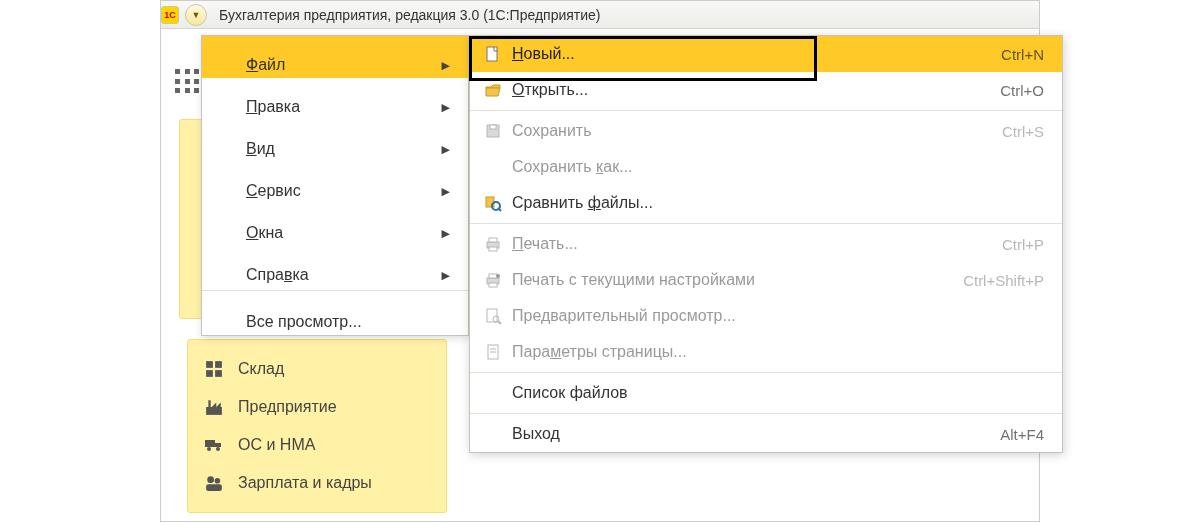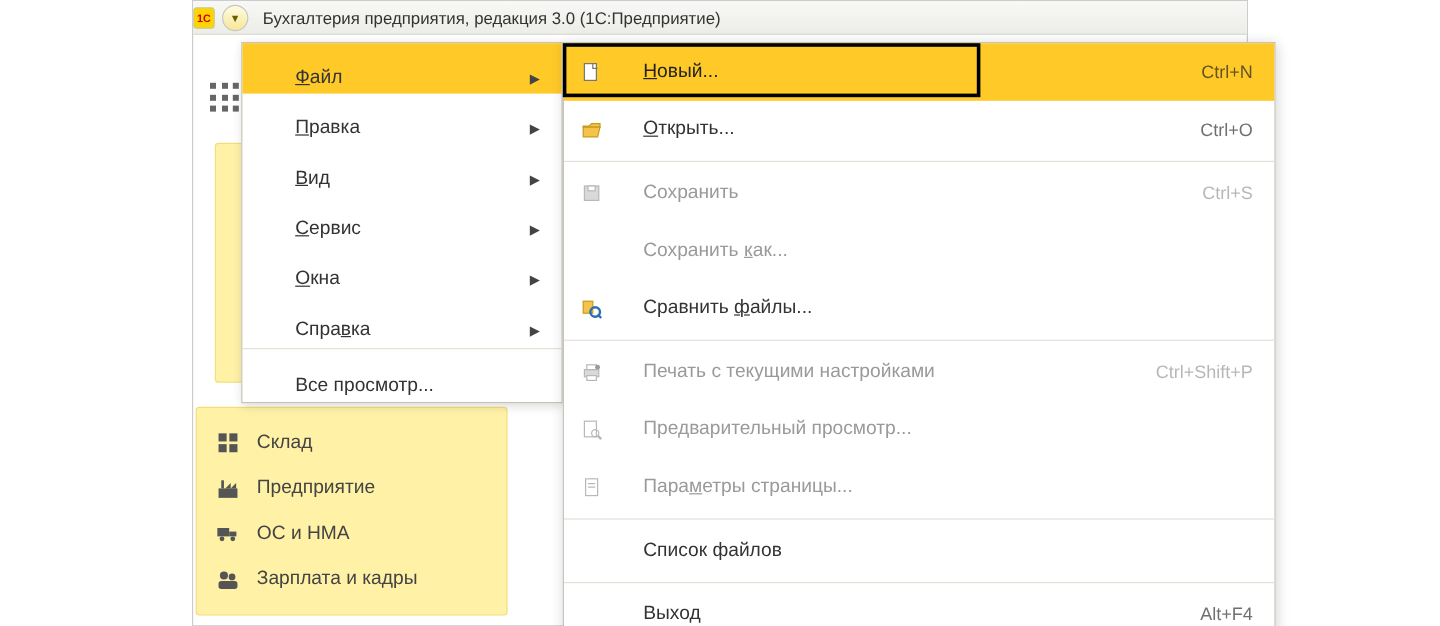--- a/index.html
+++ b/index.html
@@ -86,21 +86,21 @@
       top: 90px;
       width: 24px;
       height: 200px;
       background: #fff1a6;
       border: 1px solid #f2df7a;
       border-radius: 3px;
     }
 
     .sidebar {
       position: absolute;
-      left: 2px;
+      left: 26px;
       top: 310px;
       width: 260px;
       background: #fff1a6;
       border: 1px solid #f2df7a;
       border-radius: 3px;
       padding: 10px 0;
     }
     .sidebar-item {
       display: flex;
       align-items: center;
@@ -161,25 +161,25 @@
       position: absolute;
       left: 308px;
       top: 6px;
       width: 594px;
       background: #fff;
       border: 1px solid #c7c3b8;
       box-shadow: 1px 2px 10px rgba(0,0,0,0.18);
       z-index: 20;
     }
     .menu-l2-item {
-      height: 48px;
+      height: 36px;
       display: flex;
       align-items: center;
       padding: 0 18px 0 12px;
-      gap: 32px;
+      gap: 8px;
       font-size: 16px;
       color: #333;
       position: relative;
       cursor: pointer;
     }
     .menu-l2-item.active {
       background: #ffca28;
       color: #222;
     }
     .menu-l2-item.disabled {
@@ -370,20 +370,31 @@
           </span>
           <span class="label">Сравнить <span class="u">ф</span>айлы...</span>
         </div>
         <div class="sep"></div>
         <div class="menu-l2-item disabled">
           <span class="icon-slot">
             <svg viewBox="0 0 18 18">
               <rect x="3" y="7" width="12" height="6" fill="#d9d9d9" stroke="#b8b8b8"></rect>
               <rect x="5" y="3" width="8" height="4" fill="#fff" stroke="#b8b8b8"></rect>
               <rect x="5" y="12" width="8" height="4" fill="#fff" stroke="#b8b8b8"></rect>
+            </svg>
+          </span>
+          <span class="label"><span class="u">П</span>ечать...</span>
+          <span class="shortcut">Ctrl+P</span>
+        </div>
+        <div class="menu-l2-item disabled">
+          <span class="icon-slot">
+            <svg viewBox="0 0 18 18">
+              <rect x="3" y="7" width="12" height="6" fill="#d9d9d9" stroke="#b8b8b8"></rect>
+              <rect x="5" y="3" width="8" height="4" fill="#fff" stroke="#b8b8b8"></rect>
+              <rect x="5" y="12" width="8" height="4" fill="#fff" stroke="#b8b8b8"></rect>
               <circle cx="14" cy="5" r="2" fill="#9a9a9a"></circle>
             </svg>
           </span>
           <span class="label">Печать с текущими настройками</span>
           <span class="shortcut">Ctrl+Shift+P</span>
         </div>
         <div class="menu-l2-item disabled">
           <span class="icon-slot">
             <svg viewBox="0 0 18 18">
               <rect x="3" y="2" width="10" height="13" fill="#fff" stroke="#b8b8b8"></rect>

